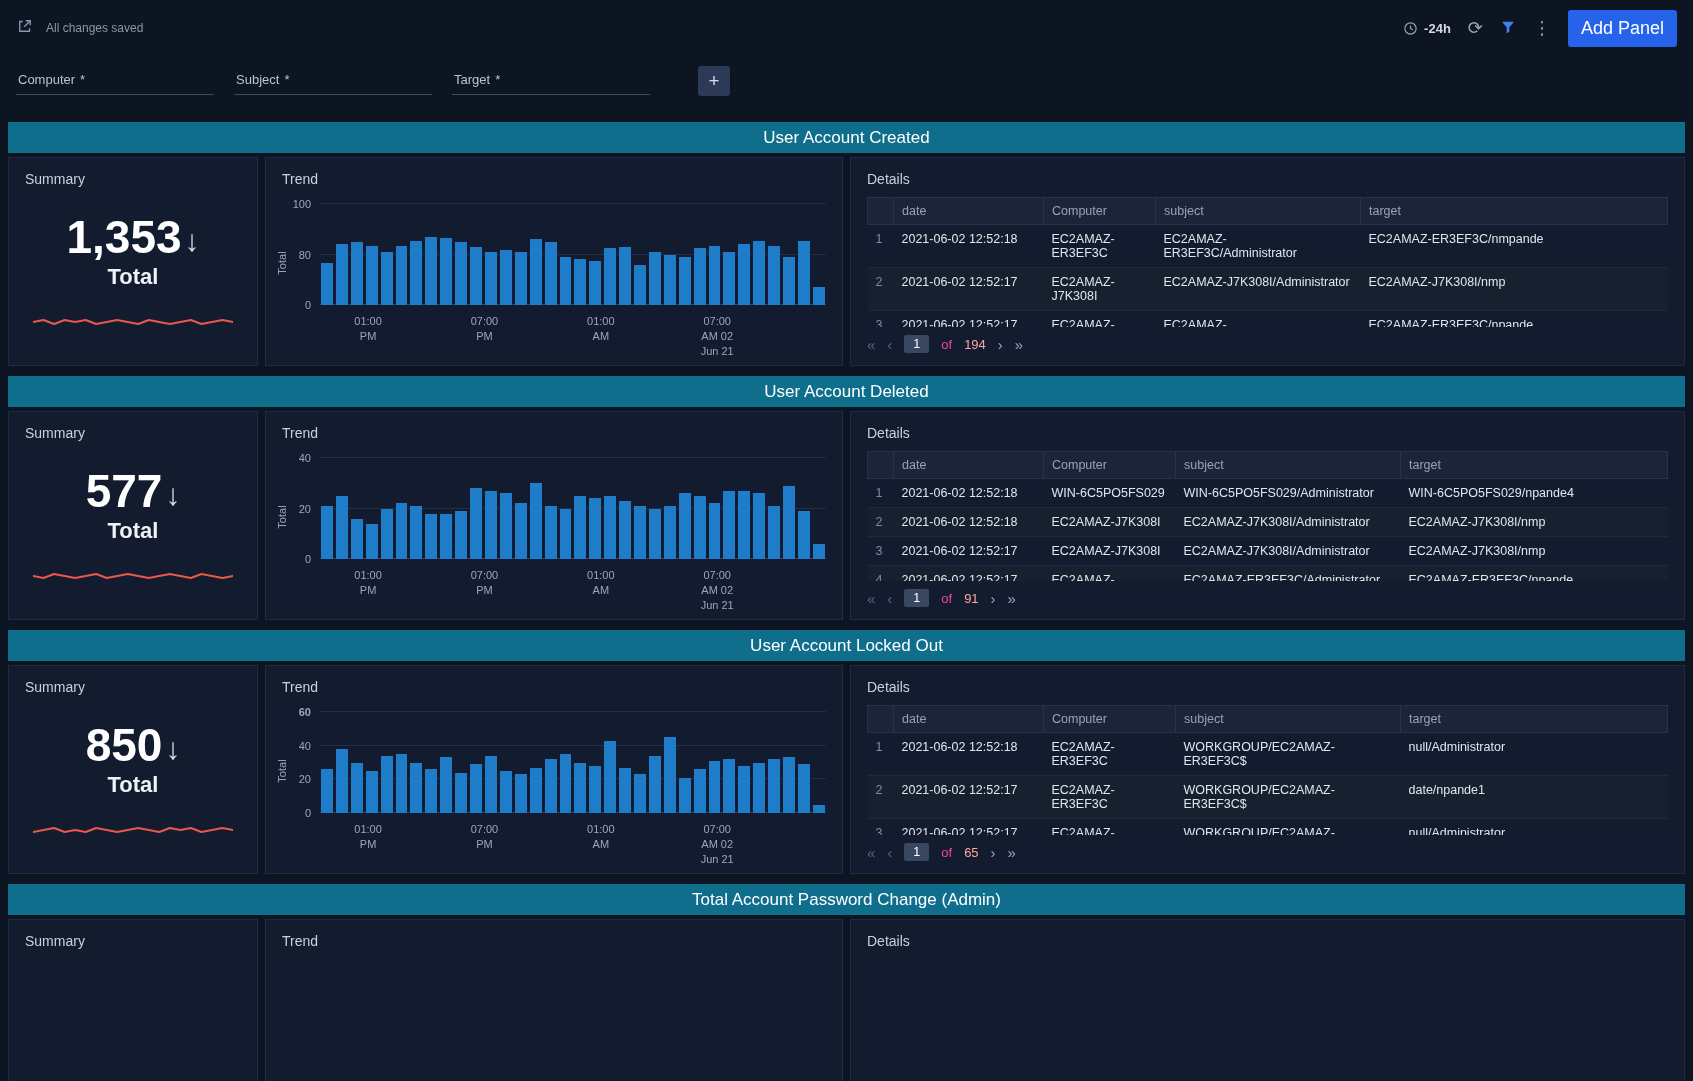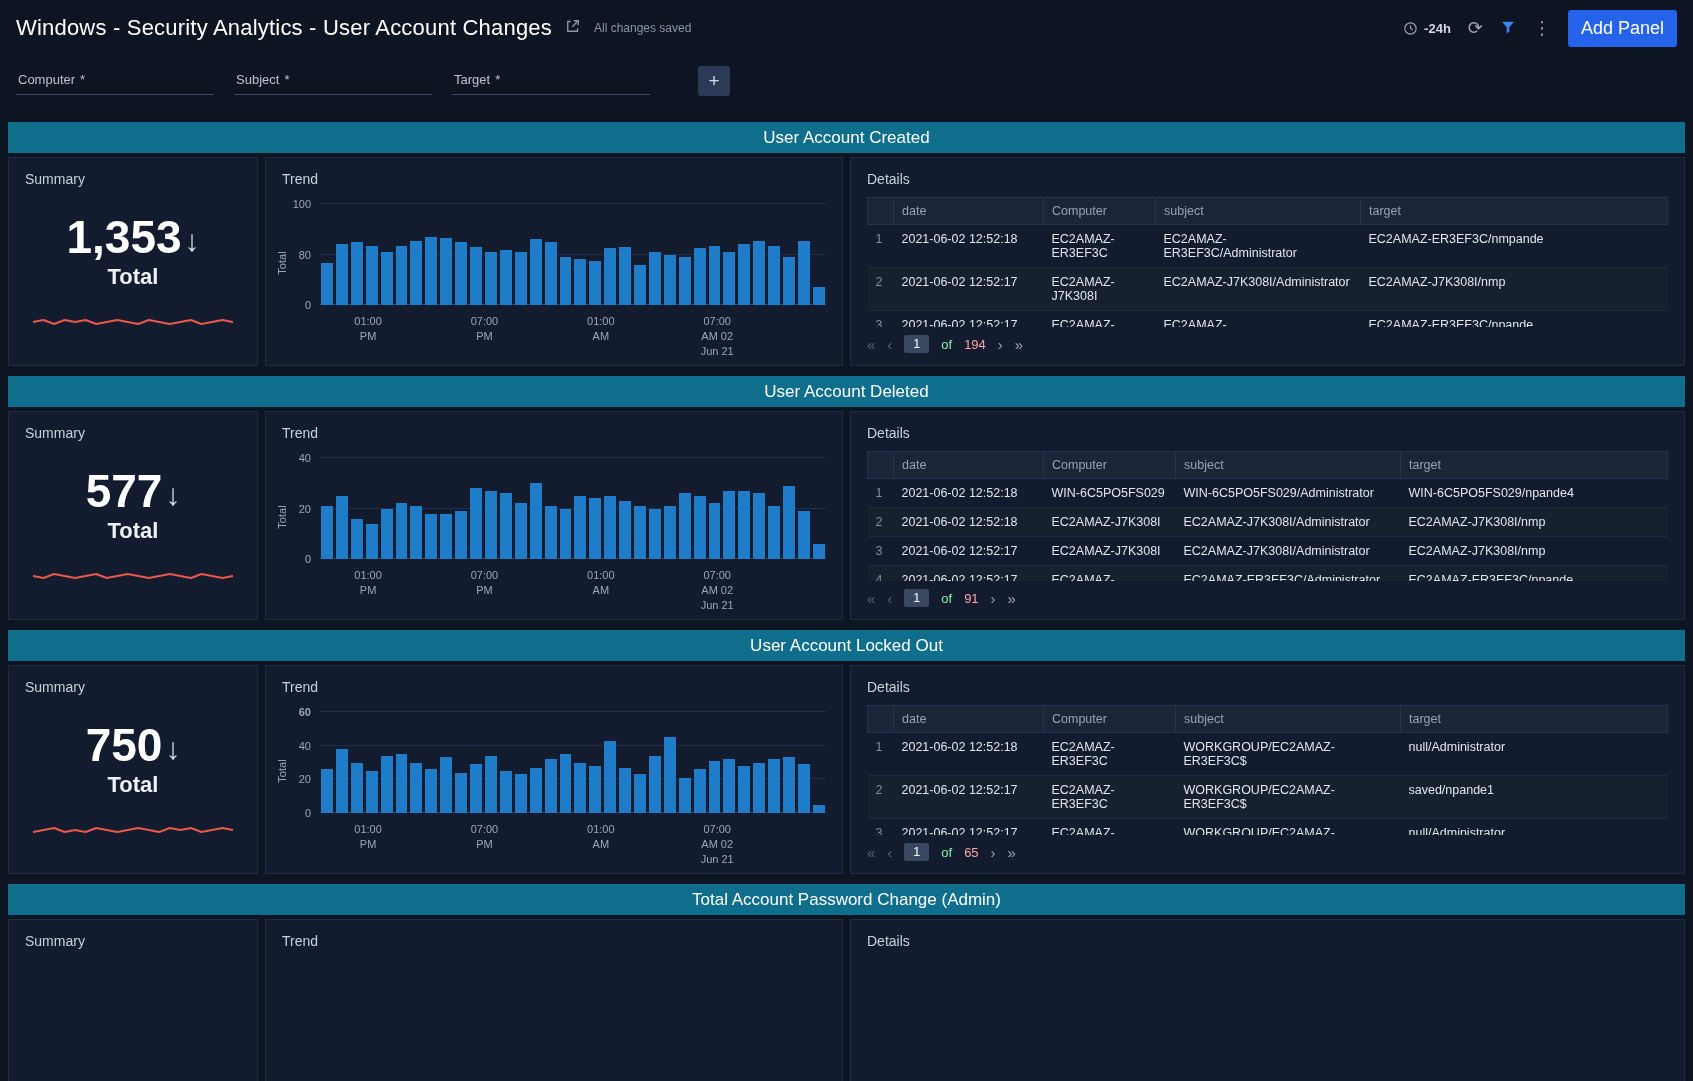--- a/index.html
+++ b/index.html
@@ -69,28 +69,27 @@
   .details-table th:nth-child(1) { width:26px; }
   .details-table th:nth-child(2) { width:150px; }
   .details-table th:nth-child(3) { width:132px; }
   .details-table th:nth-child(4) { width:225px; }
   table.wrap-cols th:nth-child(3) { width:112px; }
   table.wrap-cols th:nth-child(4) { width:205px; }
   .pagination { display:flex; align-items:center; gap:12px; padding:8px 16px 12px; font-size:14px; color:#9aa7bb; }
   .pg { cursor:pointer; font-size:15px; }
   .pg.dim { color:#5a6578; }
   .page-box { background:#3a4760; color:#fff; font-size:12.5px; padding:2px 9px; border-radius:2px; cursor:pointer; }
-  .of-label { color:#86efac; font-size:13px; }
+  .of-label { color:#ec4899; font-size:13px; }
   .pg-total { color:#fca5a5; font-size:13px; }
 </style>
 </head>
 <body>
 
 <header class="topbar">
-  <h1 class="title">Windows - Security Analytics - User Account Changes</h1>
   <span class="share-icon">
     <svg viewBox="0 0 24 24">
       <path d="M9 6H5v13h13v-4"></path>
         <path d="M13 5h6v6"></path>
         <path d="M19 5l-8 8"></path>
     </svg>
   </span>
   <span class="saved">All changes saved</span>
   <div class="topbar-right">
     <div class="time-range">
@@ -383,21 +382,21 @@
 </div>
 
 <div class="section-header">
   <span>User Account Locked Out</span>
 </div>
 <div class="panel-row">
   <div class="panel summary-panel">
     <div class="panel-title">Summary</div>
     <div class="summary-content">
       <div class="big-number">
-        <span>750</span>
+        <span>850</span>
         <span class="down-arrow">↓</span>
       </div>
       <div class="total-label">Total</div>
       <svg class="sparkline" width="200" height="24">
           <polyline points="0.0,14.0 10.5,12.0 21.1,10.0 31.6,14.0 42.1,12.0 52.6,14.0 63.2,10.0 73.7,12.0 84.2,14.0 94.7,12.0 105.3,10.0 115.8,12.0 126.3,14.0 136.8,10.0 147.4,12.0 157.9,10.0 168.4,14.0 178.9,12.0 189.5,10.0 200.0,12.0" class="spark-line"></polyline>
         </svg>
     </div>
   </div>
   <div class="panel trend-panel">
     <div class="panel-title">Trend</div>
@@ -477,21 +476,21 @@
               <td>2021-06-02 12:52:18</td>
               <td>EC2AMAZ-ER3EF3C</td>
               <td>WORKGROUP/EC2AMAZ-ER3EF3C$</td>
               <td>null/Administrator</td>
             </tr>
             <tr>
               <td>2</td>
               <td>2021-06-02 12:52:17</td>
               <td>EC2AMAZ-ER3EF3C</td>
               <td>WORKGROUP/EC2AMAZ-ER3EF3C$</td>
-              <td>saved/npande1</td>
+              <td>date/npande1</td>
             </tr>
             <tr>
               <td>3</td>
               <td>2021-06-02 12:52:17</td>
               <td>EC2AMAZ-ER3EF3C</td>
               <td>WORKGROUP/EC2AMAZ-ER3EF3C$</td>
               <td>null/Administrator</td>
             </tr>
           </tbody>
         </table>

